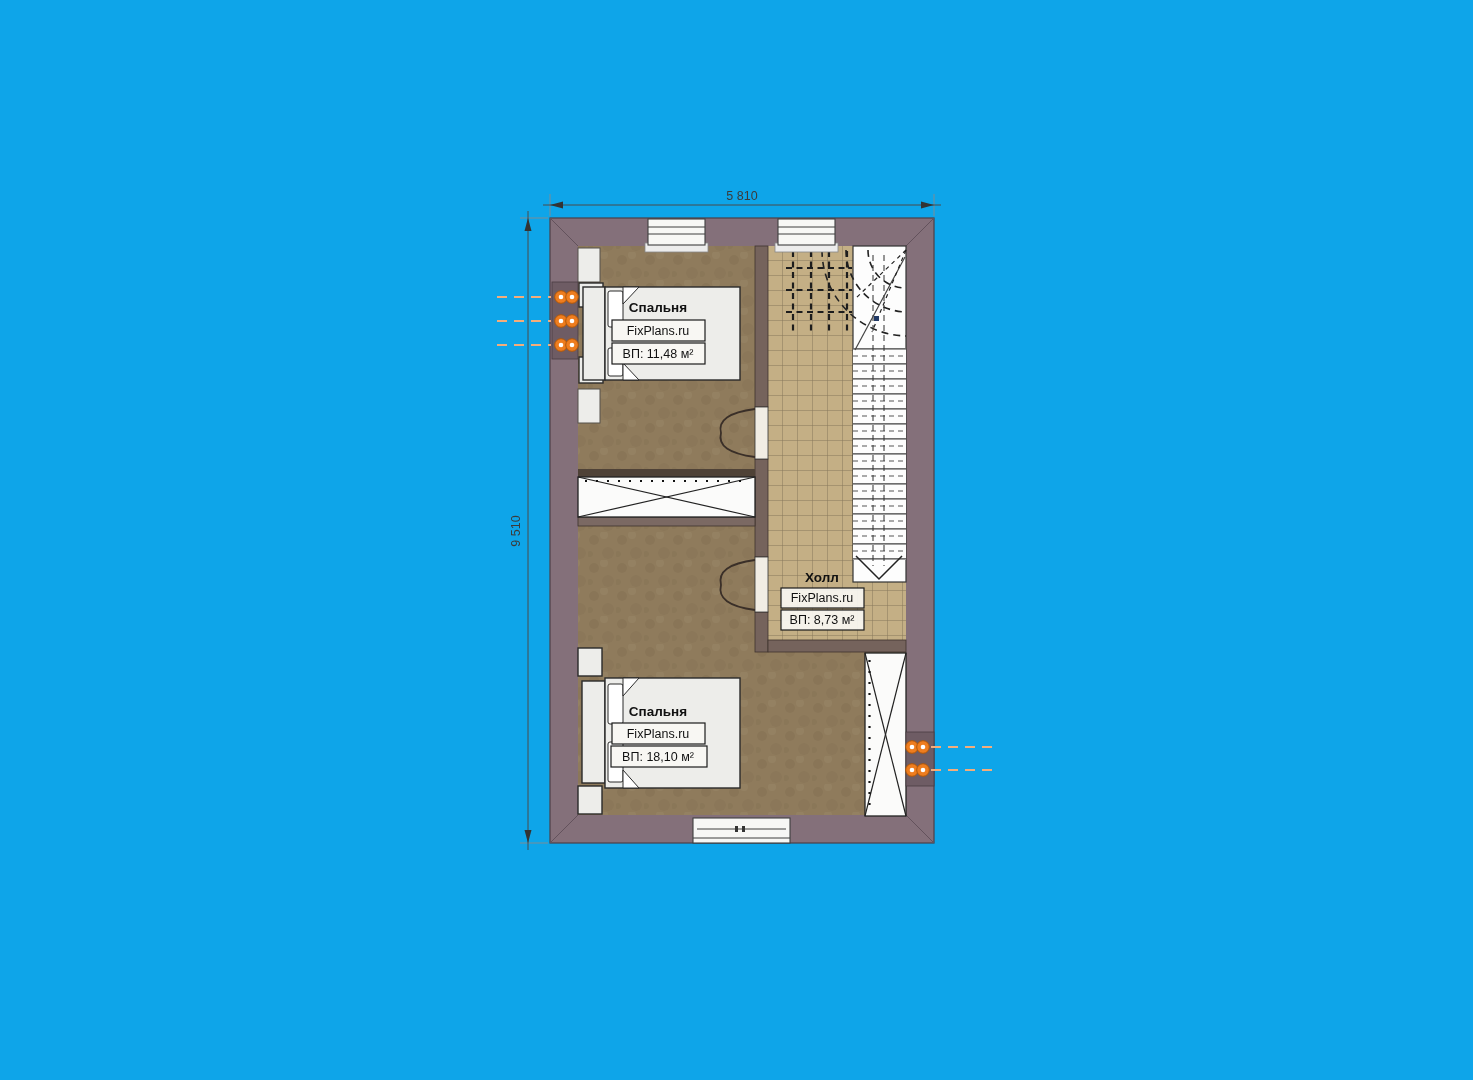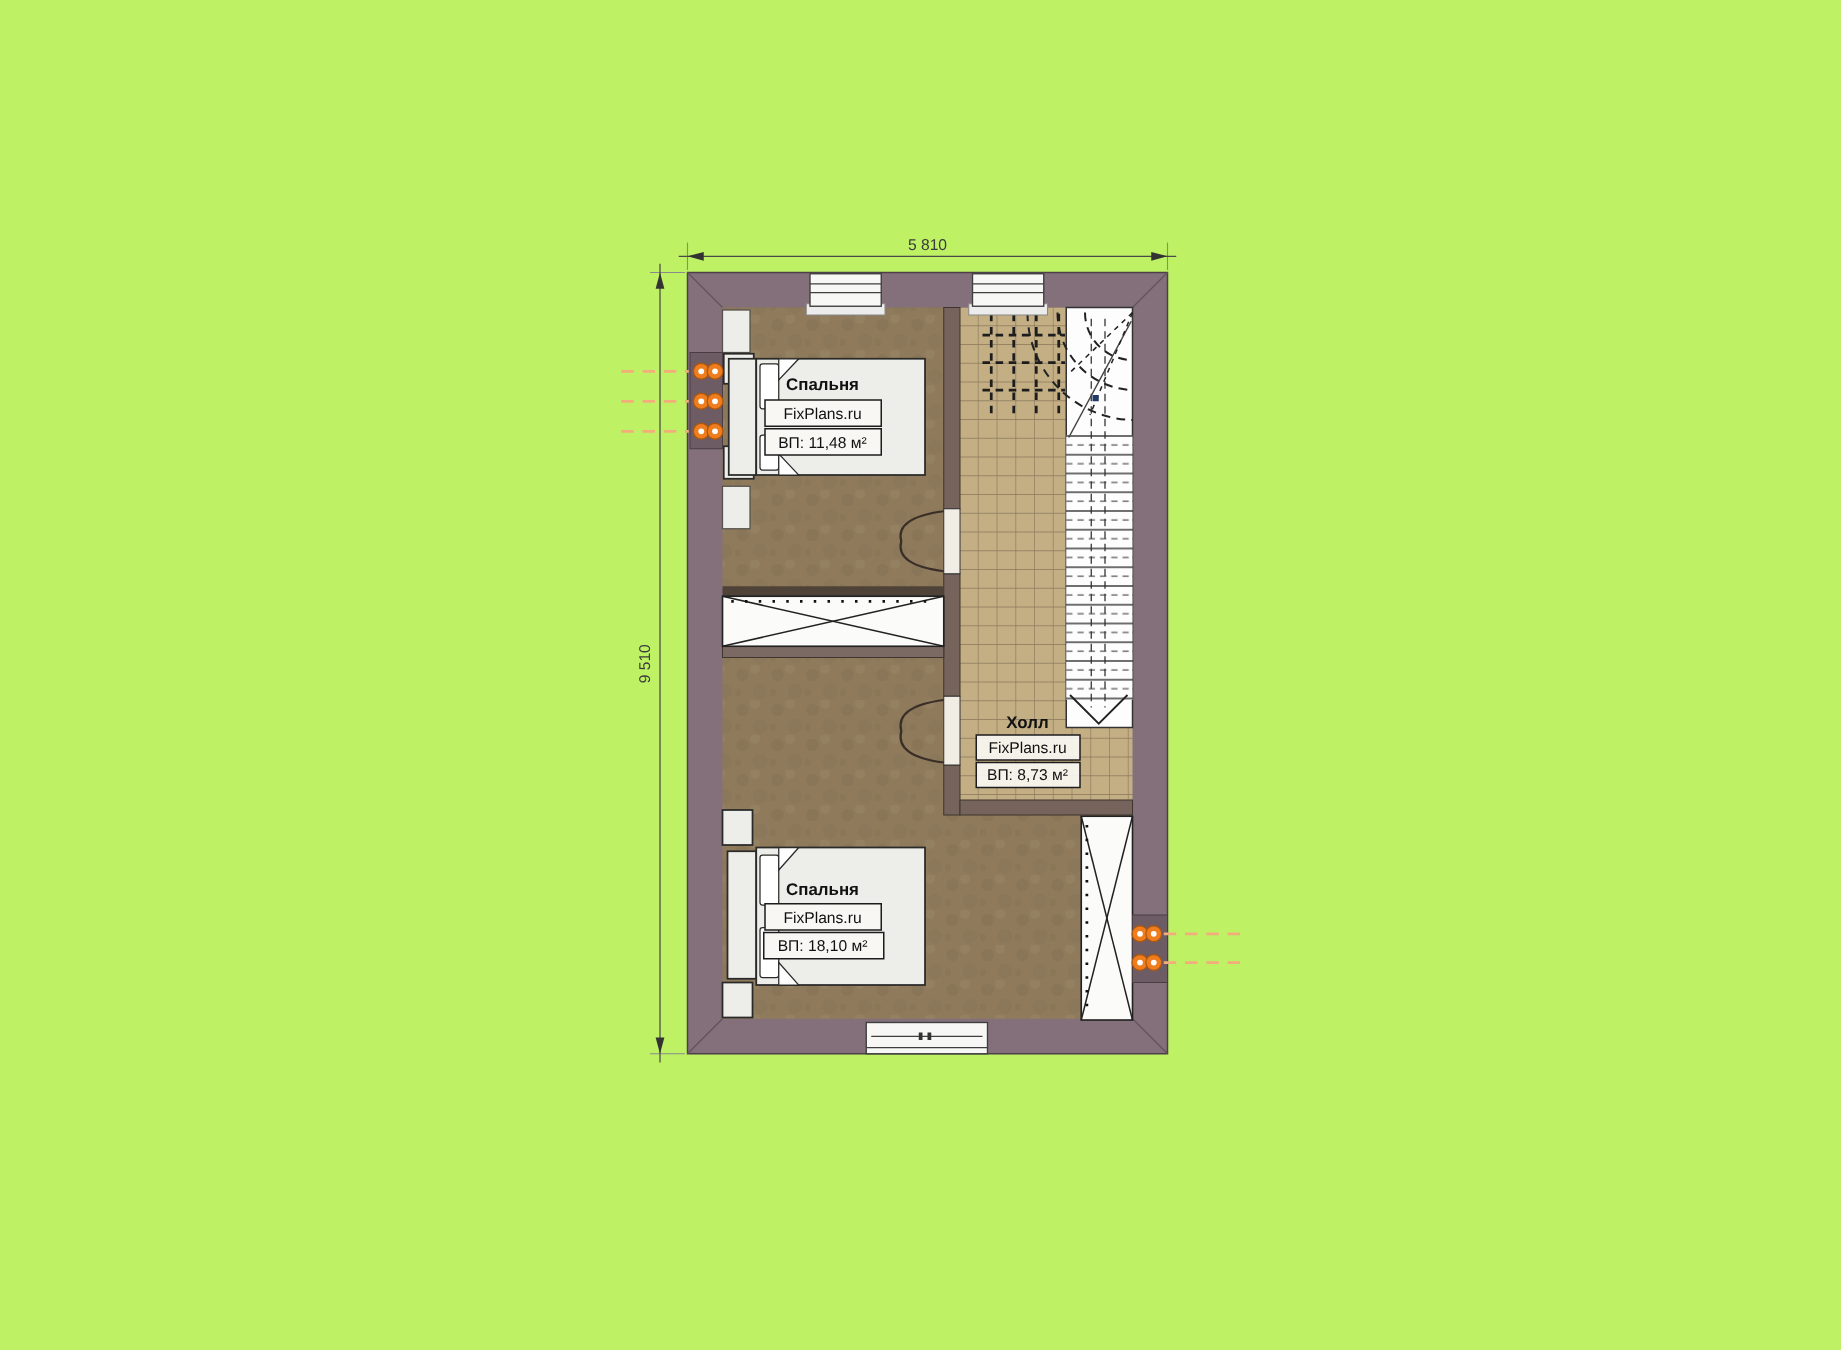--- a/index.html
+++ b/index.html
@@ -1,16 +1,16 @@
 <!DOCTYPE html>
 <html><head>
 <meta charset="utf-8">
 <style>
   html,body{margin:0;padding:0;background:#ffffff;width:1473px;height:1080px;overflow:hidden;}
-  #stage{position:relative;width:1473px;height:1080px;background:#bef264;}
+  #stage{position:relative;width:1473px;height:1080px;background:#0ea5e9;}
   svg{position:absolute;left:0;top:0;}
   text{font-family:"Liberation Sans", sans-serif;}
   .dim-text{font-size:12.5px;fill:#3b3b3b;text-anchor:middle;}
   .room-name{font-size:13.5px;font-weight:bold;fill:#111;text-anchor:middle;}
   .box-text{font-size:12.5px;fill:#111;text-anchor:middle;}
   .label-box{fill:#f8f7f3;stroke:#1c1c1c;stroke-width:1.2;}
   .furn{fill:#ededea;stroke:#2a2a2a;stroke-width:1.4;}
   .furn-thin{fill:#ededea;stroke:#55504a;stroke-width:1;}
   .dimline{stroke:#4a4a4a;stroke-width:1;}
   .extline{stroke:#8a8a8a;stroke-width:0.9;}

